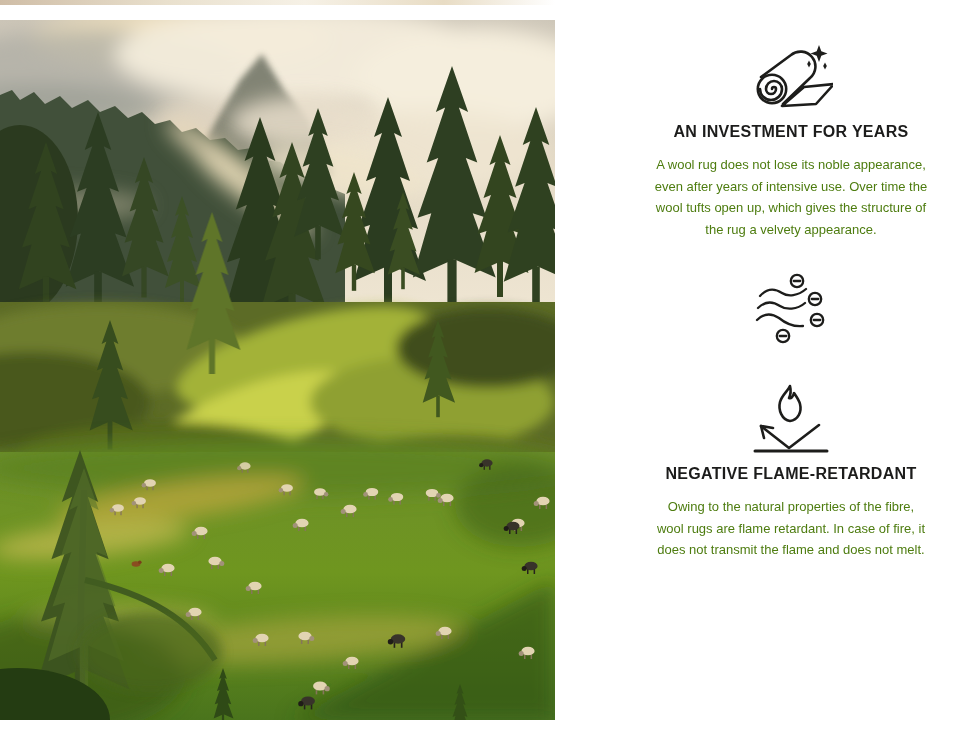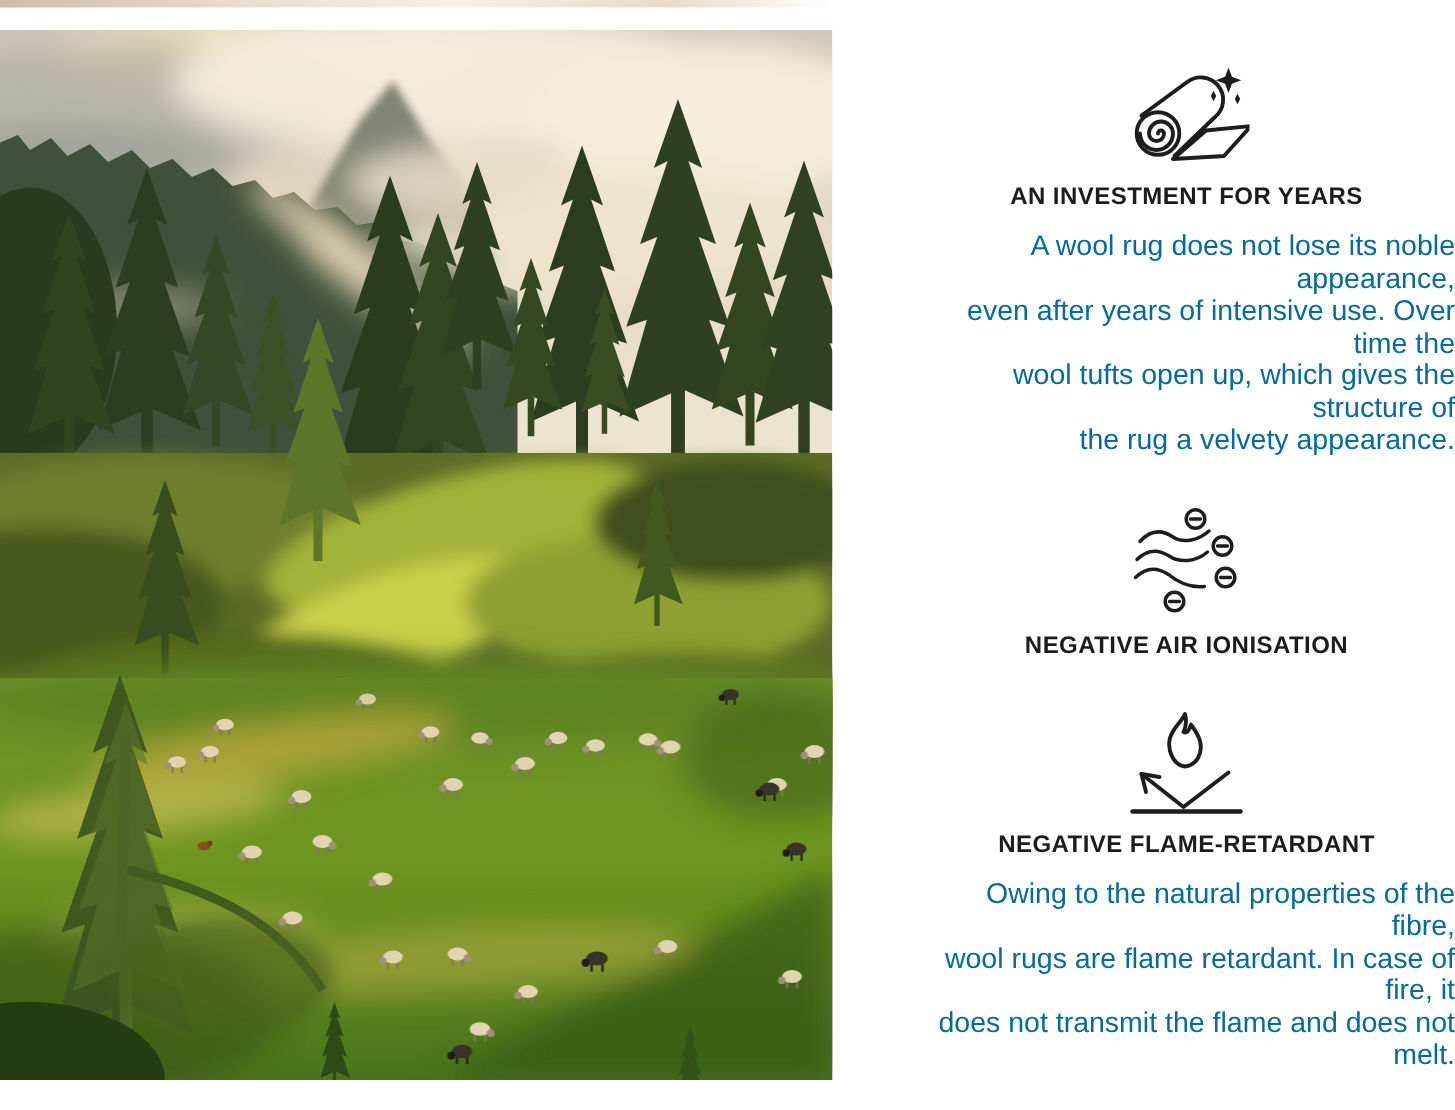--- a/index.html
+++ b/index.html
@@ -4,24 +4,24 @@
 <style>
   html,body{margin:0;padding:0;background:#ffffff;}
   .page{position:relative;width:970px;height:740px;background:#ffffff;overflow:hidden;
         font-family:"Liberation Sans",sans-serif;}
   .top-sliver{position:absolute;left:0;top:0;width:555px;height:5px;
         background:linear-gradient(90deg,#cfbda6 0%,#e9e0cd 30%,#f6f1e6 55%,#e8dcc4 80%,#ffffff 100%);}
   .photo{position:absolute;left:0;top:20px;width:555px;height:700px;margin:0;overflow:hidden;}
   .photo svg{display:block;}
   .features{position:absolute;left:580px;top:20px;width:390px;display:flex;flex-direction:column;
         align-items:center;}
-  .feature{display:flex;flex-direction:column;align-items:center;text-align:right;margin-left:32px;}
+  .feature{display:flex;flex-direction:column;align-items:center;text-align:center;margin-left:32px;}
   .feature .icon svg{display:block;}
   .feature h3{margin:11px 0 0 0;font-size:16px;font-weight:700;letter-spacing:.3px;color:#1c1c1b;}
-  .feature p{margin:13px 0 0 0;font-size:19px;line-height:21.5px;color:#0369a1;white-space:pre-line;}
+  .feature p{margin:13px 0 0 0;font-size:13px;line-height:21.5px;color:#4d7c0f;white-space:pre-line;}
   .f1 .icon{margin-top:22px;}
   .f2 .icon{margin-top:28px;}
   .f2 h3{margin-top:7px;}
   .f3 .icon{margin-top:31px;}
   .f3 h3{margin-top:8px;}
 </style>
 </head>
 <body>
 
 <div class="page">
@@ -215,21 +215,20 @@
               <line x1="40.7" y1="13" x2="47.3" y2="13"></line>
             <circle cx="62" cy="31" r="6.2"></circle>
               <line x1="58.7" y1="31" x2="65.3" y2="31"></line>
             <circle cx="64" cy="52" r="6.2"></circle>
               <line x1="60.7" y1="52" x2="67.3" y2="52"></line>
             <circle cx="30" cy="68" r="6.2"></circle>
               <line x1="26.7" y1="68" x2="33.3" y2="68"></line>
           </g>
         </svg>
       </div>
-      <h3>NEGATIVE AIR IONISATION</h3>
     </section>
 
     <section class="feature f3">
       <div class="icon">
         <svg width="80" height="76" viewBox="0 0 80 76" fill="none" stroke="#1d1d1b" stroke-width="2.6" stroke-linejoin="round" stroke-linecap="round">
           <path d="M39,5 C37,10 31,14 29,21 C27,29 31,39 39,40 C47,39 51,31 49,23 C48,19 45,15 43,12 C42,16 40,18 38,17 C40,13 40,9 39,5 Z"></path>
           <path d="M68,44 L38,67 L10,45"></path>
           <path d="M10,45 L22,47 M10,45 L13,57"></path>
           <line x1="4" y1="70" x2="76" y2="70" stroke-width="3"></line>
         </svg>

